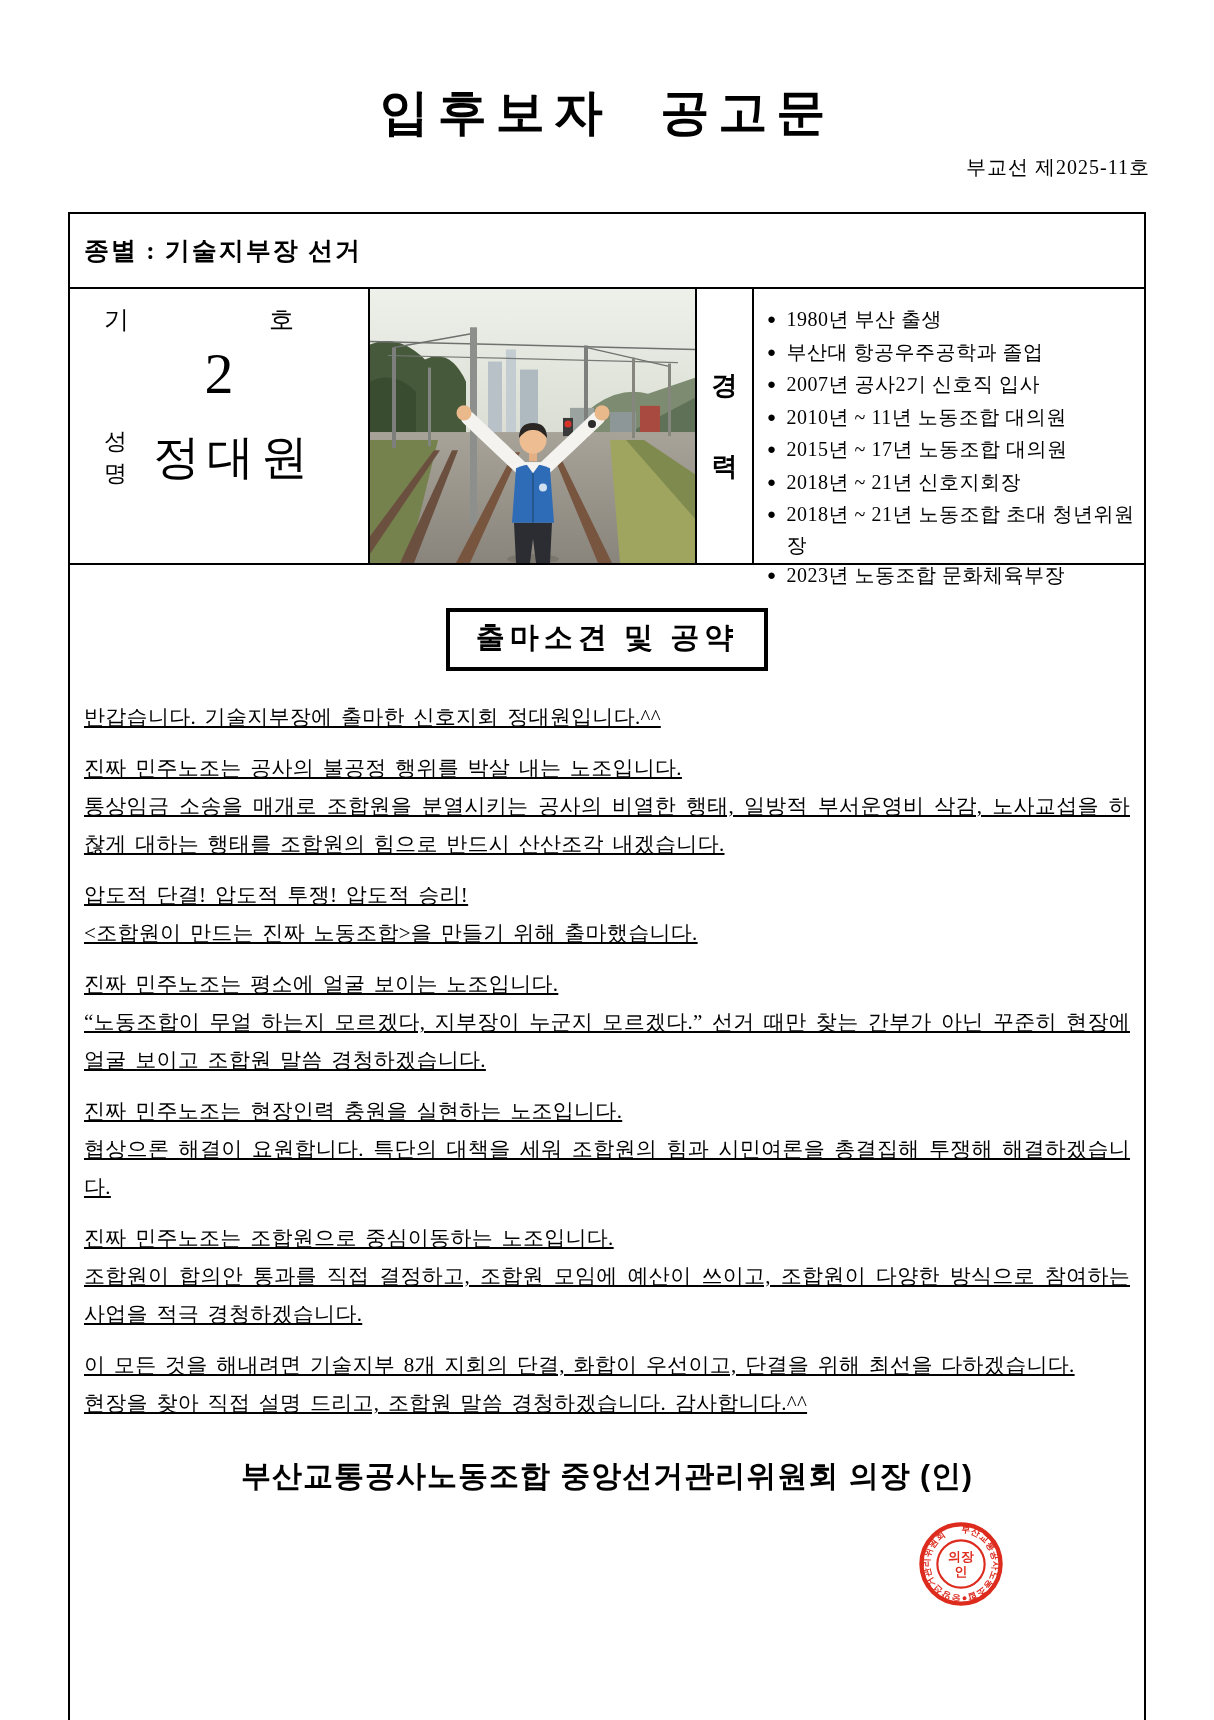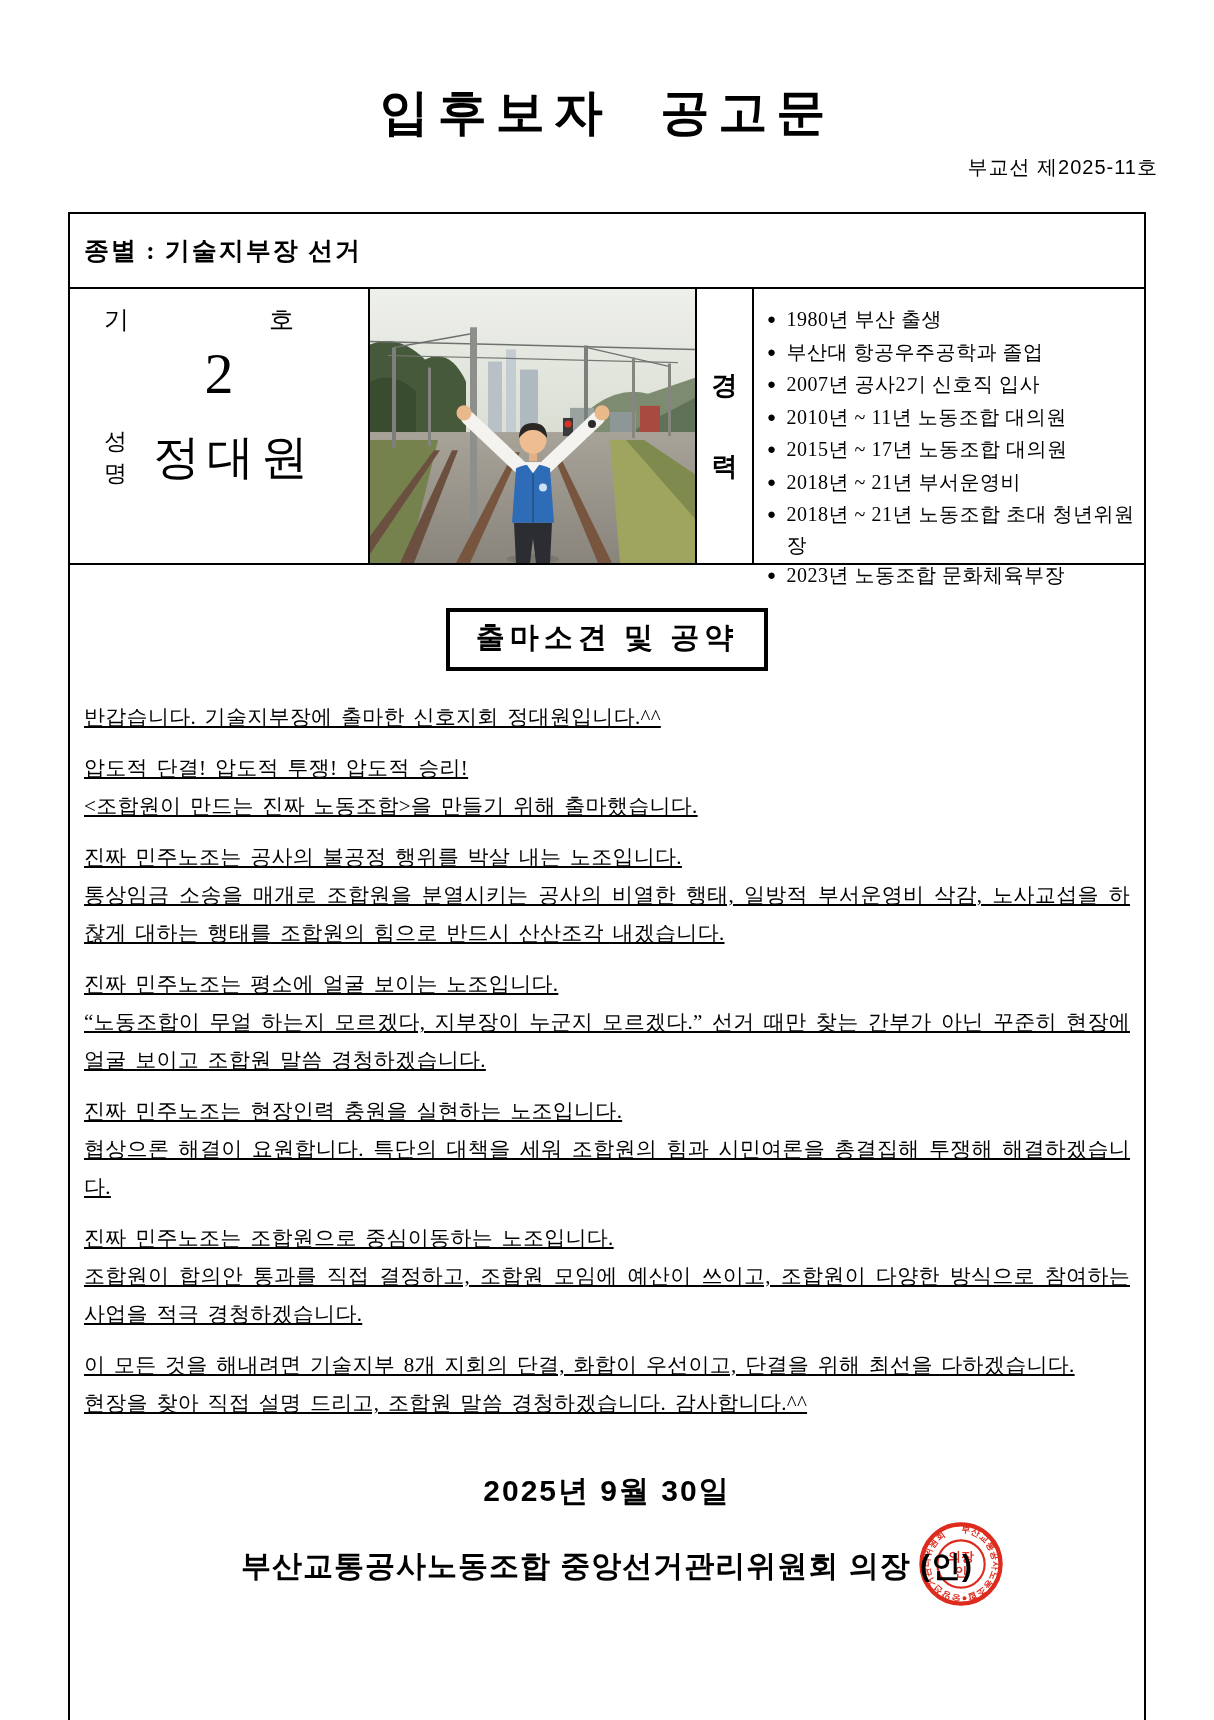--- a/index.html
+++ b/index.html
@@ -1,22 +1,22 @@
 <!DOCTYPE html>
 <html lang="ko"><head>
 <meta charset="utf-8">
 <style>
   html,body{margin:0;padding:0;background:#ffffff;}
   body{width:1214px;height:1720px;position:relative;font-family:"Liberation Serif",serif;color:#000;}
 
   .doc-title{position:absolute;top:80px;left:0;width:1214px;text-align:center;
     font-family:"Liberation Sans",sans-serif;font-weight:900;font-size:49px;
     letter-spacing:9px;word-spacing:26px;}
-  .doc-number{position:absolute;top:154px;right:56px;font-size:20px;letter-spacing:1px;
-    font-family:Liberation Sans, sans-serif;}
+  .doc-number{position:absolute;top:154px;right:64px;font-size:20px;letter-spacing:1px;
+    font-family:Liberation Serif, serif;}
 
   .main-table{position:absolute;left:68px;top:212px;width:1078px;height:1657px;
     border:2px solid #000;box-sizing:border-box;display:flex;flex-direction:column;background:#fff;}
 
   .row-category{height:75px;box-sizing:border-box;border-bottom:2px solid #000;
     display:flex;align-items:center;padding-left:14px;
     font-weight:bold;font-size:25px;letter-spacing:2px;}
 
   .row-candidate{height:276px;box-sizing:border-box;border-bottom:2px solid #000;display:flex;}
   .col-number{width:300px;box-sizing:border-box;border-right:2px solid #000;padding-top:14px;}
@@ -163,65 +163,64 @@
         <div class="career-item">
           <span class="bullet">●</span>
           <span>2010년 ~ 11년 노동조합 대의원</span>
         </div>
         <div class="career-item">
           <span class="bullet">●</span>
           <span>2015년 ~ 17년 노동조합 대의원</span>
         </div>
         <div class="career-item">
           <span class="bullet">●</span>
-          <span>2018년 ~ 21년 부서운영비</span>
+          <span>2018년 ~ 21년 신호지회장</span>
         </div>
         <div class="career-item">
           <span class="bullet">●</span>
           <span>2018년 ~ 21년 노동조합 초대 청년위원장</span>
         </div>
         <div class="career-item">
           <span class="bullet">●</span>
           <span>2023년 노동조합 문화체육부장</span>
         </div>
       </div>
   </div>
 
   <div class="row-statement">
     <div class="stmt-heading-box">출마소견 및 공약</div>
     <div class="stmt-body">
         <div class="para">
           <div class="line">반갑습니다. 기술지부장에 출마한 신호지회 정대원입니다.^^</div>
         </div>
         <div class="para">
+          <div class="line">진짜 민주노조는 공사의 불공정 행위를 박살 내는 노조입니다.</div>
+          <div class="line">통상임금 소송을 매개로 조합원을 분열시키는 공사의 비열한 행태, 일방적 부서운영비 삭감, 노사교섭을 하찮게 대하는 행태를 조합원의 힘으로 반드시 산산조각 내겠습니다.</div>
+        </div>
+        <div class="para">
           <div class="line">압도적 단결! 압도적 투쟁! 압도적 승리!</div>
           <div class="line">&lt;조합원이 만드는 진짜 노동조합&gt;을 만들기 위해 출마했습니다.</div>
         </div>
         <div class="para">
-          <div class="line">진짜 민주노조는 공사의 불공정 행위를 박살 내는 노조입니다.</div>
-          <div class="line">통상임금 소송을 매개로 조합원을 분열시키는 공사의 비열한 행태, 일방적 부서운영비 삭감, 노사교섭을 하찮게 대하는 행태를 조합원의 힘으로 반드시 산산조각 내겠습니다.</div>
-        </div>
-        <div class="para">
           <div class="line">진짜 민주노조는 평소에 얼굴 보이는 노조입니다.</div>
           <div class="line">“노동조합이 무얼 하는지 모르겠다, 지부장이 누군지 모르겠다.”  선거 때만 찾는 간부가 아닌 꾸준히 현장에 얼굴 보이고 조합원 말씀 경청하겠습니다.</div>
         </div>
         <div class="para">
           <div class="line">진짜 민주노조는 현장인력 충원을 실현하는 노조입니다.</div>
           <div class="line">협상으론 해결이 요원합니다. 특단의 대책을 세워 조합원의 힘과 시민여론을 총결집해 투쟁해 해결하겠습니다.</div>
         </div>
         <div class="para">
           <div class="line">진짜 민주노조는 조합원으로 중심이동하는 노조입니다.</div>
           <div class="line">조합원이 합의안 통과를 직접 결정하고, 조합원 모임에 예산이 쓰이고, 조합원이 다양한 방식으로 참여하는 사업을 적극 경청하겠습니다.</div>
         </div>
         <div class="para">
           <div class="line">이 모든 것을 해내려면 기술지부 8개 지회의 단결, 화합이 우선이고, 단결을 위해 최선을 다하겠습니다.</div>
           <div class="line">현장을 찾아 직접 설명 드리고, 조합원 말씀 경청하겠습니다. 감사합니다.^^</div>
         </div>
       </div>
-    <div class="date-line">2025년 9월 30일</div>
     <div class="sig-line">부산교통공사노동조합 중앙선거관리위원회 의장 (인)</div>
   </div>
 </div>
 
 <div class="seal">
   <svg viewBox="0 0 100 100">
     <circle cx="50" cy="50" r="46" fill="none" stroke="#dd2b1e" stroke-width="5"></circle>
     <circle cx="50" cy="50" r="27.5" fill="none" stroke="#dd2b1e" stroke-width="2.5"></circle>
     <path id="sealring" d="M50,13 a37,37 0 1,1 -0.01,0" fill="none"></path>
     <text font-family="Liberation Sans, sans-serif" font-size="10.5" font-weight="bold" fill="#dd2b1e" letter-spacing="0.4">

